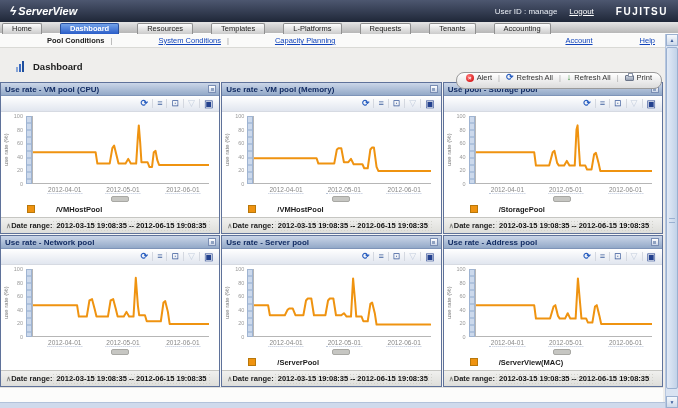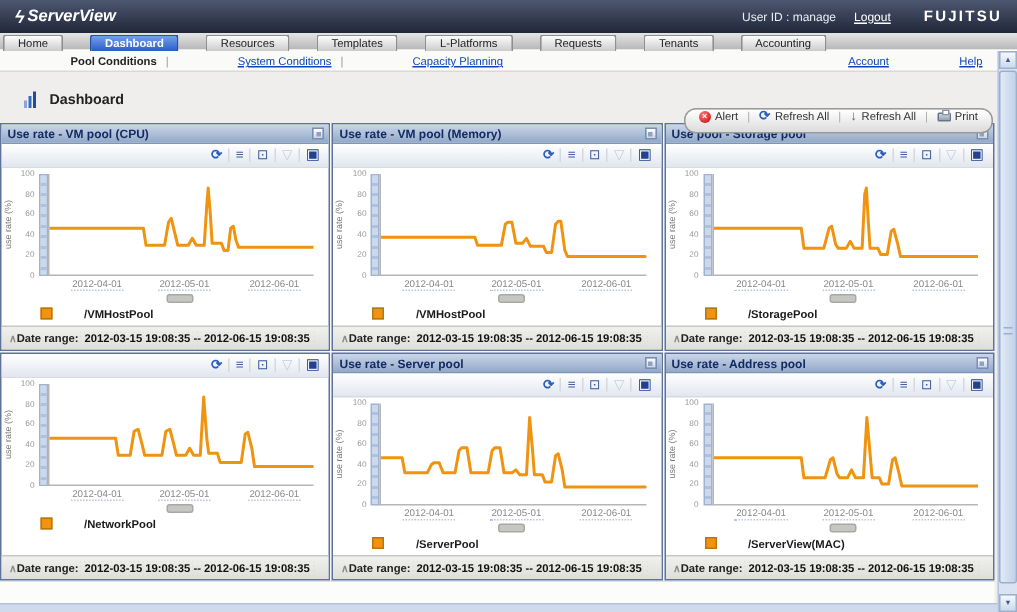--- a/index.html
+++ b/index.html
@@ -348,20 +348,26 @@
       <span class="legend-label">/StoragePool</span>
     </div>
     <div class="daterange">
       <span class="chev">∧</span>
       <span class="dr-label">Date range:</span>
       <span class="dr-value">2012-03-15 19:08:35 -- 2012-06-15 19:08:35</span>
     </div>
   </section>
 
   <section class="panel">
+    <div class="panel-titlebar">
+      <span class="panel-title">Use rate - Network pool</span>
+      <span class="panel-max">
+          <span class="panel-max-dot"></span>
+        </span>
+    </div>
     <div class="panel-toolbar">
         <span class="ptool refresh-icon">⟳</span>
         <span class="ptool-sep"></span>
         <span class="ptool table-view-icon">≡</span>
         <span class="ptool-sep"></span>
         <span class="ptool export-icon">⊡</span>
         <span class="ptool-sep"></span>
         <span class="ptool filter-icon">▽</span>
         <span class="ptool-sep"></span>
         <span class="ptool save-icon">▣</span>
@@ -384,24 +390,20 @@
       </div>
     </div>
     <div class="xtick-row">
         <span class="xtick" style="left: 18%;">2012-04-01</span>
         <span class="xtick" style="left: 51%;">2012-05-01</span>
         <span class="xtick" style="left: 85%;">2012-06-01</span>
       </div>
     <div class="hslider-row">
         <span class="hthumb"></span>
       </div>
-    <div class="legend-row">
-      <span class="swatch" style="background: rgb(239, 147, 16);"></span>
-      <span class="legend-label">/NetworkPool</span>
-    </div>
     <div class="daterange">
       <span class="chev">∧</span>
       <span class="dr-label">Date range:</span>
       <span class="dr-value">2012-03-15 19:08:35 -- 2012-06-15 19:08:35</span>
     </div>
   </section>
 
   <section class="panel">
     <div class="panel-titlebar">
       <span class="panel-title">Use rate - Server pool</span>

